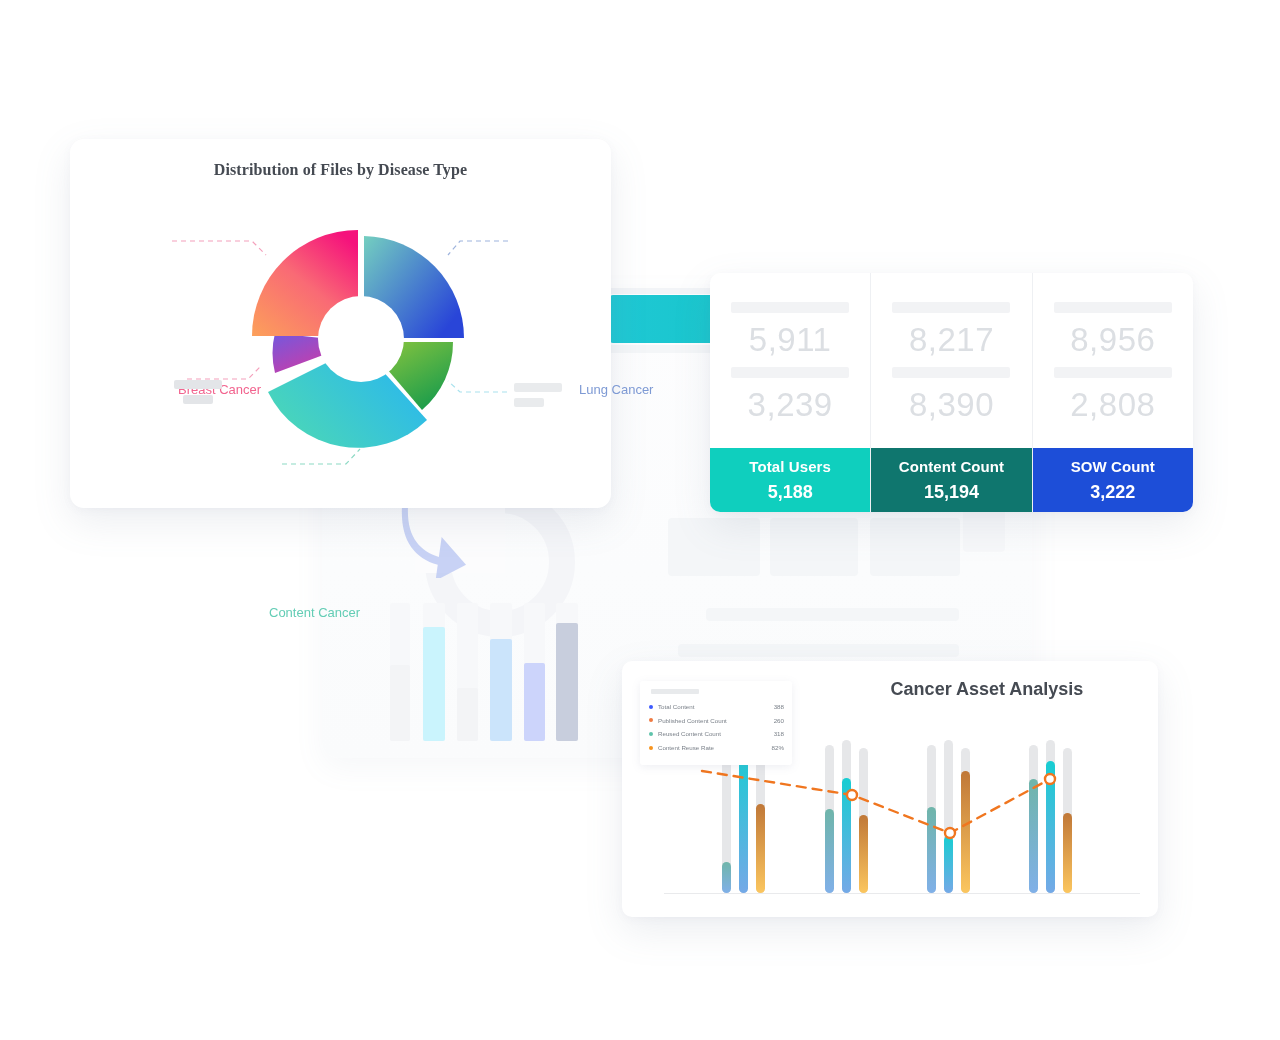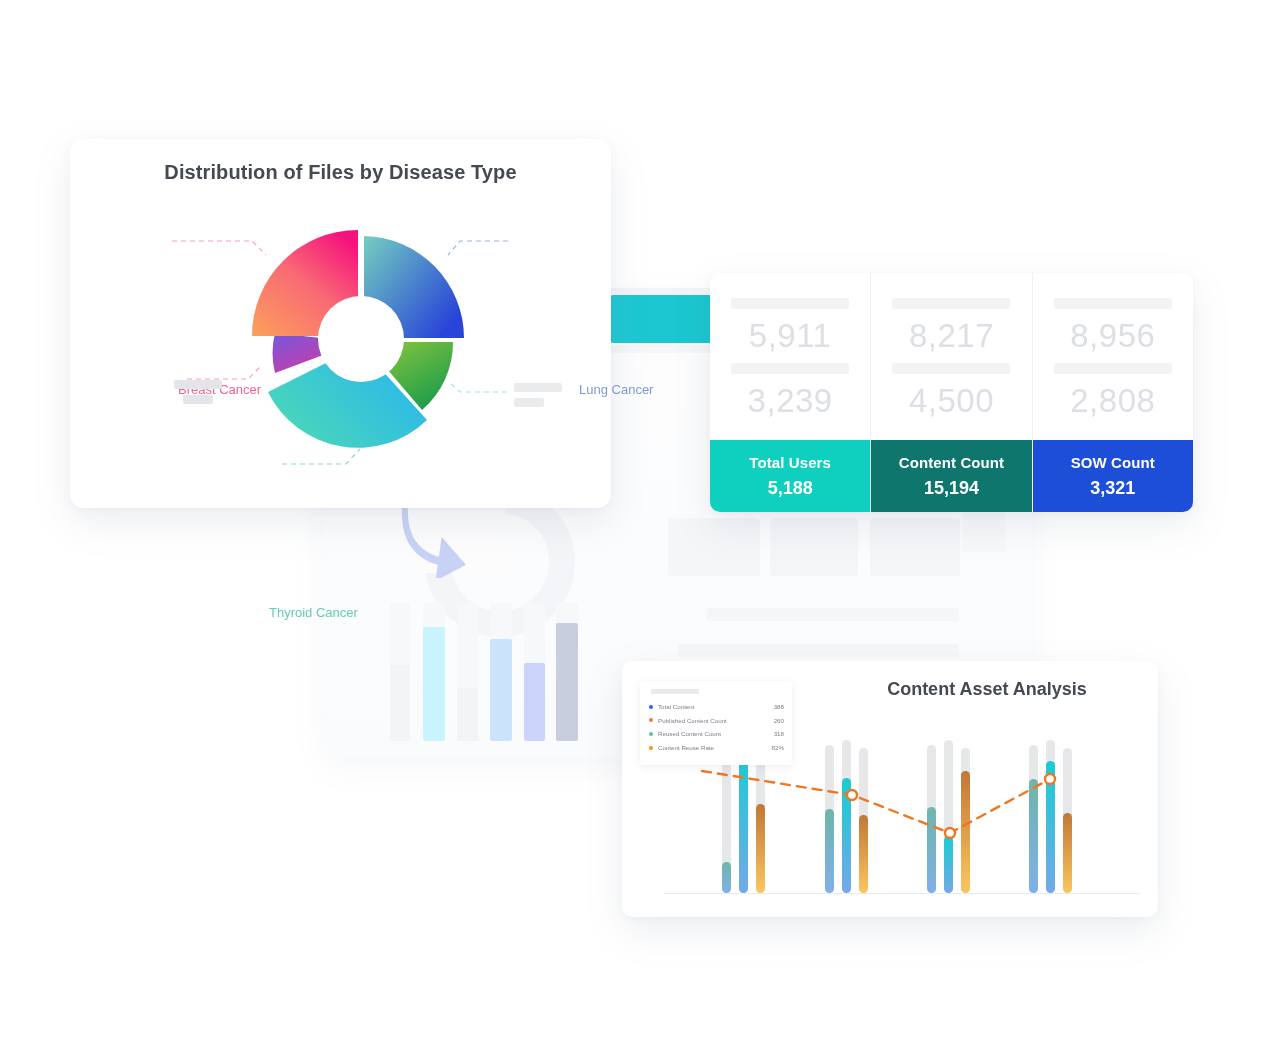--- a/index.html
+++ b/index.html
@@ -102,24 +102,25 @@
     background: #ffffff;
     border-radius: 14px;
     box-shadow: 0 14px 38px rgba(110,125,150,0.13), 0 2px 8px rgba(110,125,150,0.05);
   }
   #donut-title {
     position: absolute;
     left: 0;
     top: 22px;
     width: 541px;
     text-align: center;
-    font-size: 20px;
+    font-size: 16px;
     font-weight: bold;
     color: #454a52;
     letter-spacing: 0.1px;
+    font-family: Liberation Serif, serif;
   }
   #donut-svg-wrap {
     position: absolute;
     left: 0;
     top: 50px;
     width: 541px;
     height: 300px;
   }
   .slice-label {
     position: absolute;
@@ -173,21 +174,21 @@
   }
   .kpi-faded-value {
     font-size: 33px;
     color: #dcdfe3;
     letter-spacing: 0.5px;
     line-height: 1.12;
     margin-bottom: 8px;
   }
   .kpi-faded-value.second { margin-bottom: 0; }
   .kpi-footer {
-    height: 72px;
+    height: 64px;
     display: flex;
     flex-direction: column;
     align-items: center;
     justify-content: center;
     color: #ffffff;
   }
   .kpi-footer-label { font-size: 15px; font-weight: bold; letter-spacing: 0.1px; }
   .kpi-footer-value { font-size: 18px; font-weight: bold; margin-top: 7px; text-align: right; }
 
   
@@ -329,21 +330,21 @@
       <path d="M 102 52 L 182 52 L 196 66" fill="none" stroke="#f4a0bb" stroke-width="1.2" stroke-dasharray="5,4"></path>
       <path d="M 438 52 L 390 52 L 378 66" fill="none" stroke="#9db3dd" stroke-width="1.2" stroke-dasharray="5,4"></path>
       <path d="M 212 275 L 276 275 L 290 260" fill="none" stroke="#8cd9c4" stroke-width="1.2" stroke-dasharray="5,4"></path>
       <path d="M 117 190 L 178 190 L 190 178" fill="none" stroke="#f4a0bb" stroke-width="1.2" stroke-dasharray="5,4"></path>
       <path d="M 437 203 L 390 203 L 378 192" fill="none" stroke="#a9e2ee" stroke-width="1.2" stroke-dasharray="5,4"></path>
     </svg>
   </div>
 
   <div class="slice-label" id="label-breast">Breast Cancer</div>
   <div class="slice-label" id="label-lung">Lung Cancer</div>
-  <div class="slice-label" id="label-thyroid">Thyroid Cancer</div>
+  <div class="slice-label" id="label-thyroid">Content Cancer</div>
 
   <div class="redact" style="left:104px;top:241px;width:48px;height:9px;"></div>
   <div class="redact" style="left:113px;top:256px;width:30px;height:9px;"></div>
   <div class="redact" style="left:444px;top:244px;width:48px;height:9px;background:#e9ebed;"></div>
   <div class="redact" style="left:444px;top:259px;width:30px;height:9px;background:#e9ebed;"></div>
 </div>
 
 <div id="kpi-panel">
 
   <div class="kpi-card">
@@ -357,45 +358,45 @@
       <div class="kpi-footer-label">Total Users</div>
       <div class="kpi-footer-value">5,188</div>
     </div>
   </div>
 
   <div class="kpi-card">
     <div class="kpi-body">
       <div class="kpi-ghost-label"></div>
       <div class="kpi-faded-value">8,217</div>
       <div class="kpi-ghost-label"></div>
-      <div class="kpi-faded-value second">4,500</div>
+      <div class="kpi-faded-value second">8,390</div>
     </div>
     <div class="kpi-footer" style="background:#0f766e;">
       <div class="kpi-footer-label">Content Count</div>
       <div class="kpi-footer-value">15,194</div>
     </div>
   </div>
 
   <div class="kpi-card">
     <div class="kpi-body">
       <div class="kpi-ghost-label"></div>
       <div class="kpi-faded-value">8,956</div>
       <div class="kpi-ghost-label"></div>
       <div class="kpi-faded-value second">2,808</div>
     </div>
     <div class="kpi-footer" style="background:#1d4ed8;">
       <div class="kpi-footer-label">SOW Count</div>
-      <div class="kpi-footer-value">3,321</div>
+      <div class="kpi-footer-value">3,222</div>
     </div>
   </div>
 
 </div>
 
 <div id="asset-card">
-  <div id="asset-title">Content Asset Analysis</div>
+  <div id="asset-title">Cancer Asset Analysis</div>
 
   <svg id="bars-svg" width="536" height="256" viewBox="0 0 536 256">
     <defs>
       <linearGradient id="bTeal" x1="0" y1="0" x2="0" y2="1">
         <stop offset="0%" stop-color="#17cdd2"></stop>
           <stop offset="100%" stop-color="#74a9e7"></stop>
       </linearGradient>
       <linearGradient id="bBlueGreen" x1="0" y1="0" x2="0" y2="1">
         <stop offset="0%" stop-color="#6fb5aa"></stop>
           <stop offset="100%" stop-color="#80b0e8"></stop>

